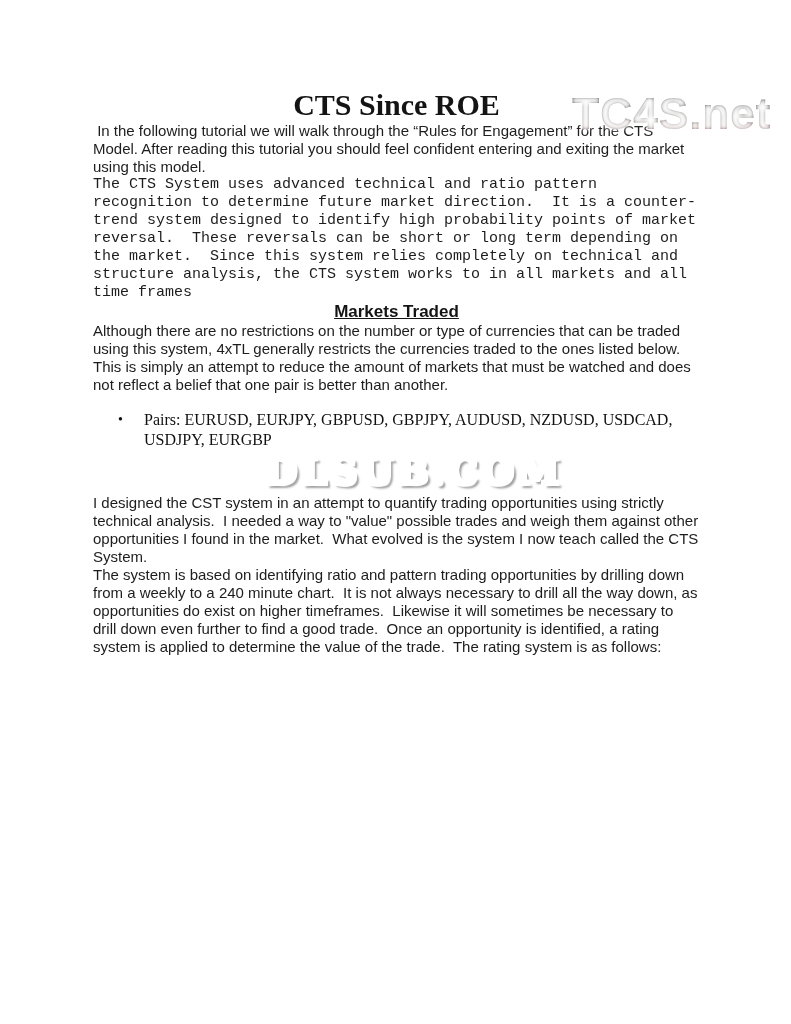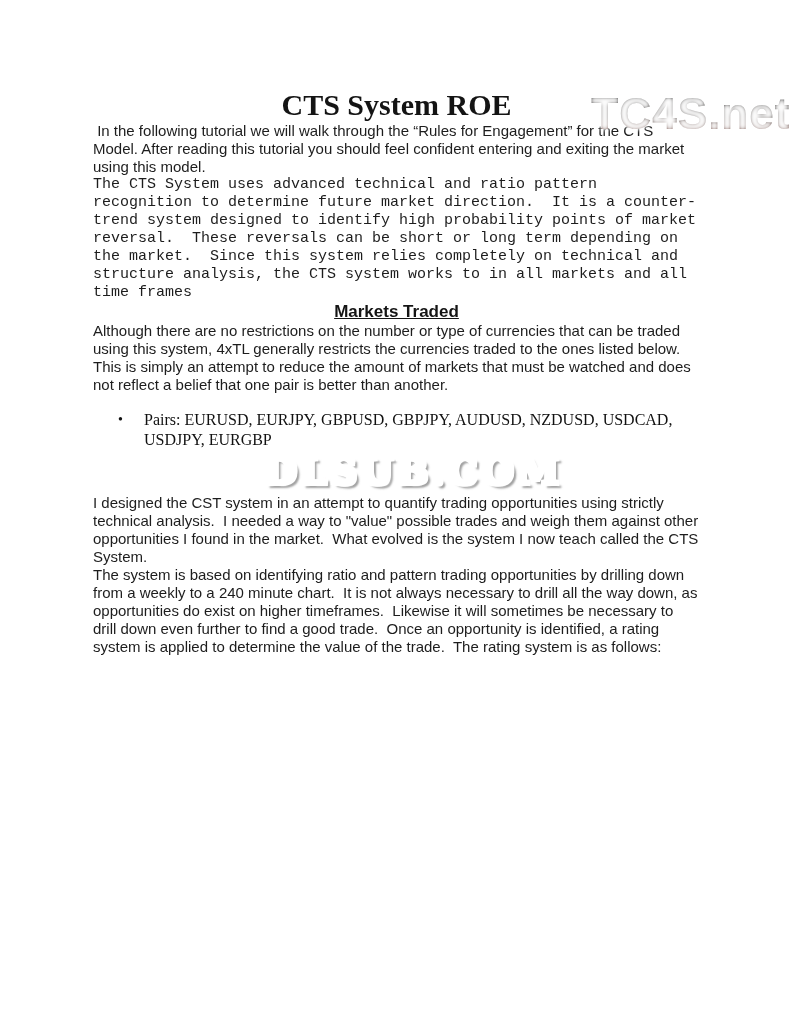--- a/index.html
+++ b/index.html
@@ -11,21 +11,21 @@
   }
   .page {
     position: relative;
     width: 791px; height: 1024px;
     background: #ffffff;
   }
 
   
   .tc4s-logo {
     position: absolute;
-    top: 0px; right: 1px;
+    top: 0px; right: 20px;
     font-family: "Liberation Sans", sans-serif;
     font-weight: bold;
     font-size: 45px;
     letter-spacing: 0.5px;
     background: linear-gradient(180deg, #1b1b1b 18%, #2c2522 55%, #6b4038 82%, #96655a 100%);
     -webkit-background-clip: text;
     background-clip: text;
     color: #3a2a26;
     -webkit-text-fill-color: transparent;
     text-shadow: 0 0 4px rgba(255,255,255,0.95), 0 0 4px rgba(255,255,255,0.9);
@@ -110,21 +110,21 @@
 </style>
 </head>
 <body>
 
 <div class="page">
 
   <div class="tc4s-logo">TC4S.net</div>
 
   <div class="content">
 
-    <h1 class="doc-title">CTS System ROE</h1>
+    <h1 class="doc-title">CTS Since ROE</h1>
 
     <p class="body p-intro"> In the following tutorial we will walk through the “Rules for Engagement” for the CTS Model. After reading this tutorial you should feel confident entering and exiting the market using this model.</p>
 
     <p class="body p-overview">The CTS System uses advanced technical and ratio pattern recognition to determine future market direction.  It is a counter-trend system designed to identify high probability points of market reversal.  These reversals can be short or long term depending on the market.  Since this system relies completely on technical and structure analysis, the CTS system works to in all markets and all time frames</p>
 
     <h2 class="section-heading">Markets Traded</h2>
 
     <p class="body p-restrictions">Although there are no restrictions on the number or type of currencies that can be traded using this system, 4xTL generally restricts the currencies traded to the ones listed below.  This is simply an attempt to reduce the amount of markets that must be watched and does not reflect a belief that one pair is better than another.</p>
 
     <div class="bullet-row">

